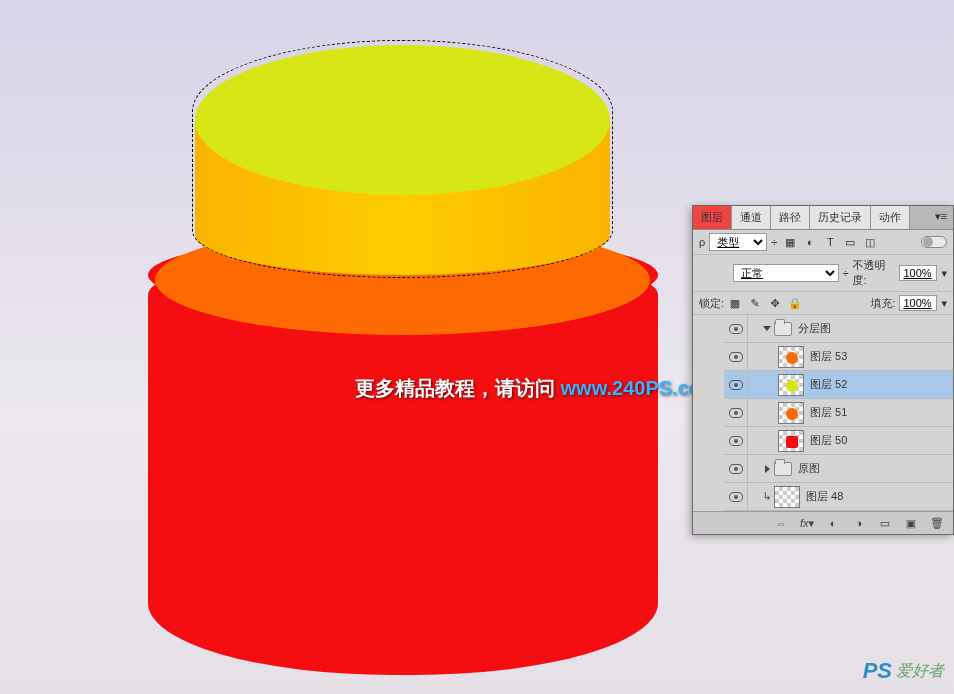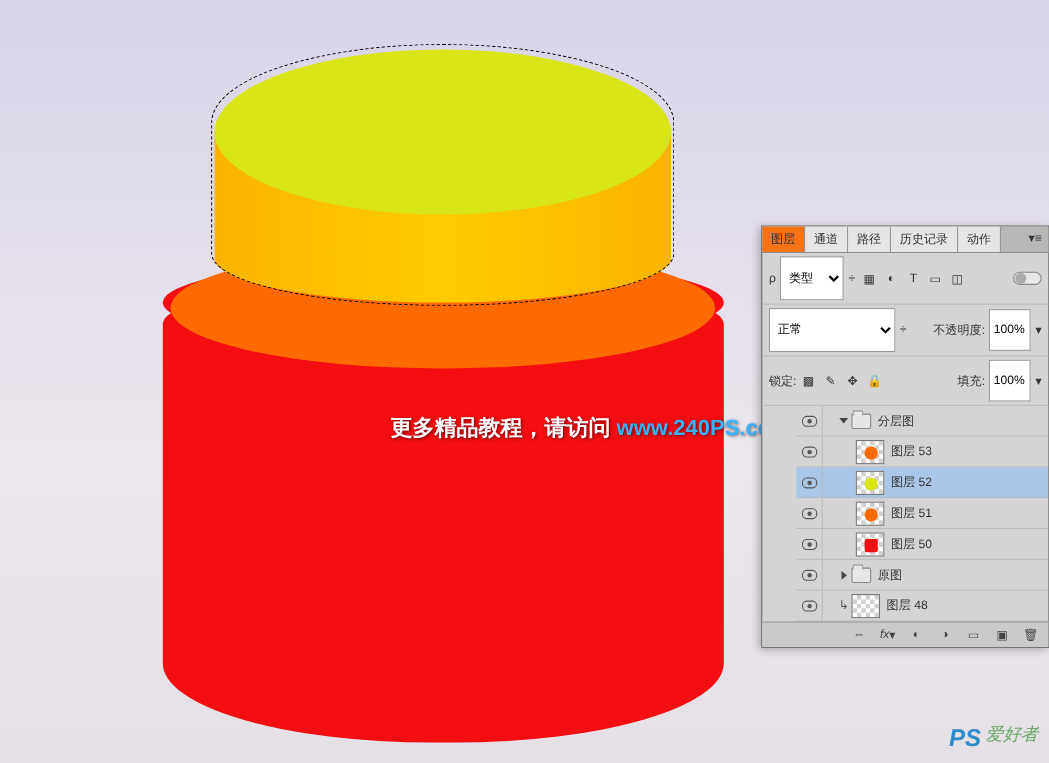--- a/index.html
+++ b/index.html
@@ -102,21 +102,21 @@
     .watermark a { color: #39b3ff; text-decoration: none; }
     .bottom-watermark {
       position: absolute;
       right: 10px;
       bottom: 10px;
       z-index: 20;
       font-size: 16px;
       font-style: italic;
       color: #4fb64f;
       display: flex;
-      align-items: flex-start;
+      align-items: center;
       gap: 4px;
     }
     .bottom-watermark .ps { color: #2c8cc9; font-size: 22px; font-weight: bold; }
     .bottom-watermark .text { color: #6aa86a; }
 
     
     .layers-panel {
       position: absolute;
       right: 0;
       top: 205px;
@@ -133,39 +133,40 @@
       background: #b8b8b8;
       border-bottom: 1px solid #8a8a8a;
     }
     .panel-tab {
       padding: 4px 8px;
       border-right: 1px solid #969696;
       background: #e5e5e5;
       cursor: pointer;
     }
     .panel-tab.active {
-      background: #f97316;
+      background: #ef4444;
     }
     .panel-menu {
       margin-left: auto;
       padding: 4px 6px;
       cursor: pointer;
     }
     .panel-row {
       display: flex;
       align-items: center;
       padding: 3px 6px;
       gap: 4px;
       border-bottom: 1px solid #bcbcbc;
     }
     .panel-row select, .panel-row input {
       font-size: 11px;
       border: 1px solid #9a9a9a;
       background: #fff;
-      padding: 12px 3px;
+      padding: 1px 3px;
+      text-decoration: underline;
     }
     .kind-select { width: 58px; }
     .filter-icons { display: flex; gap: 6px; margin-left: 2px; align-items: center; }
     .filter-icon {
       width: 14px; height: 14px;
       display: flex; align-items: center; justify-content: center;
       cursor: pointer;
     }
     .toggle-switch {
       margin-left: auto;
@@ -176,21 +177,21 @@
       position: relative;
     }
     .toggle-switch::after {
       content: "";
       position: absolute;
       left: 1px; top: 0px;
       width: 10px; height: 10px;
       background: #aaa;
       border-radius: 50%;
     }
-    .blend-select { width: 115px; }
+    .blend-select { width: 115px; margin-left: 34px; }
     .label-right { margin-left: auto; }
     .pct-input { width: 38px; text-align: left; }
     .lock-icons { display: flex; gap: 6px; align-items: center; }
     .lock-ic { width: 14px; height: 14px; display: flex; align-items: center; justify-content: center; cursor: pointer; }
 
     .layer-list { max-height: 260px; overflow: hidden; }
     .layer-row {
       display: flex;
       align-items: center;
       border-bottom: 1px solid #bababa;

